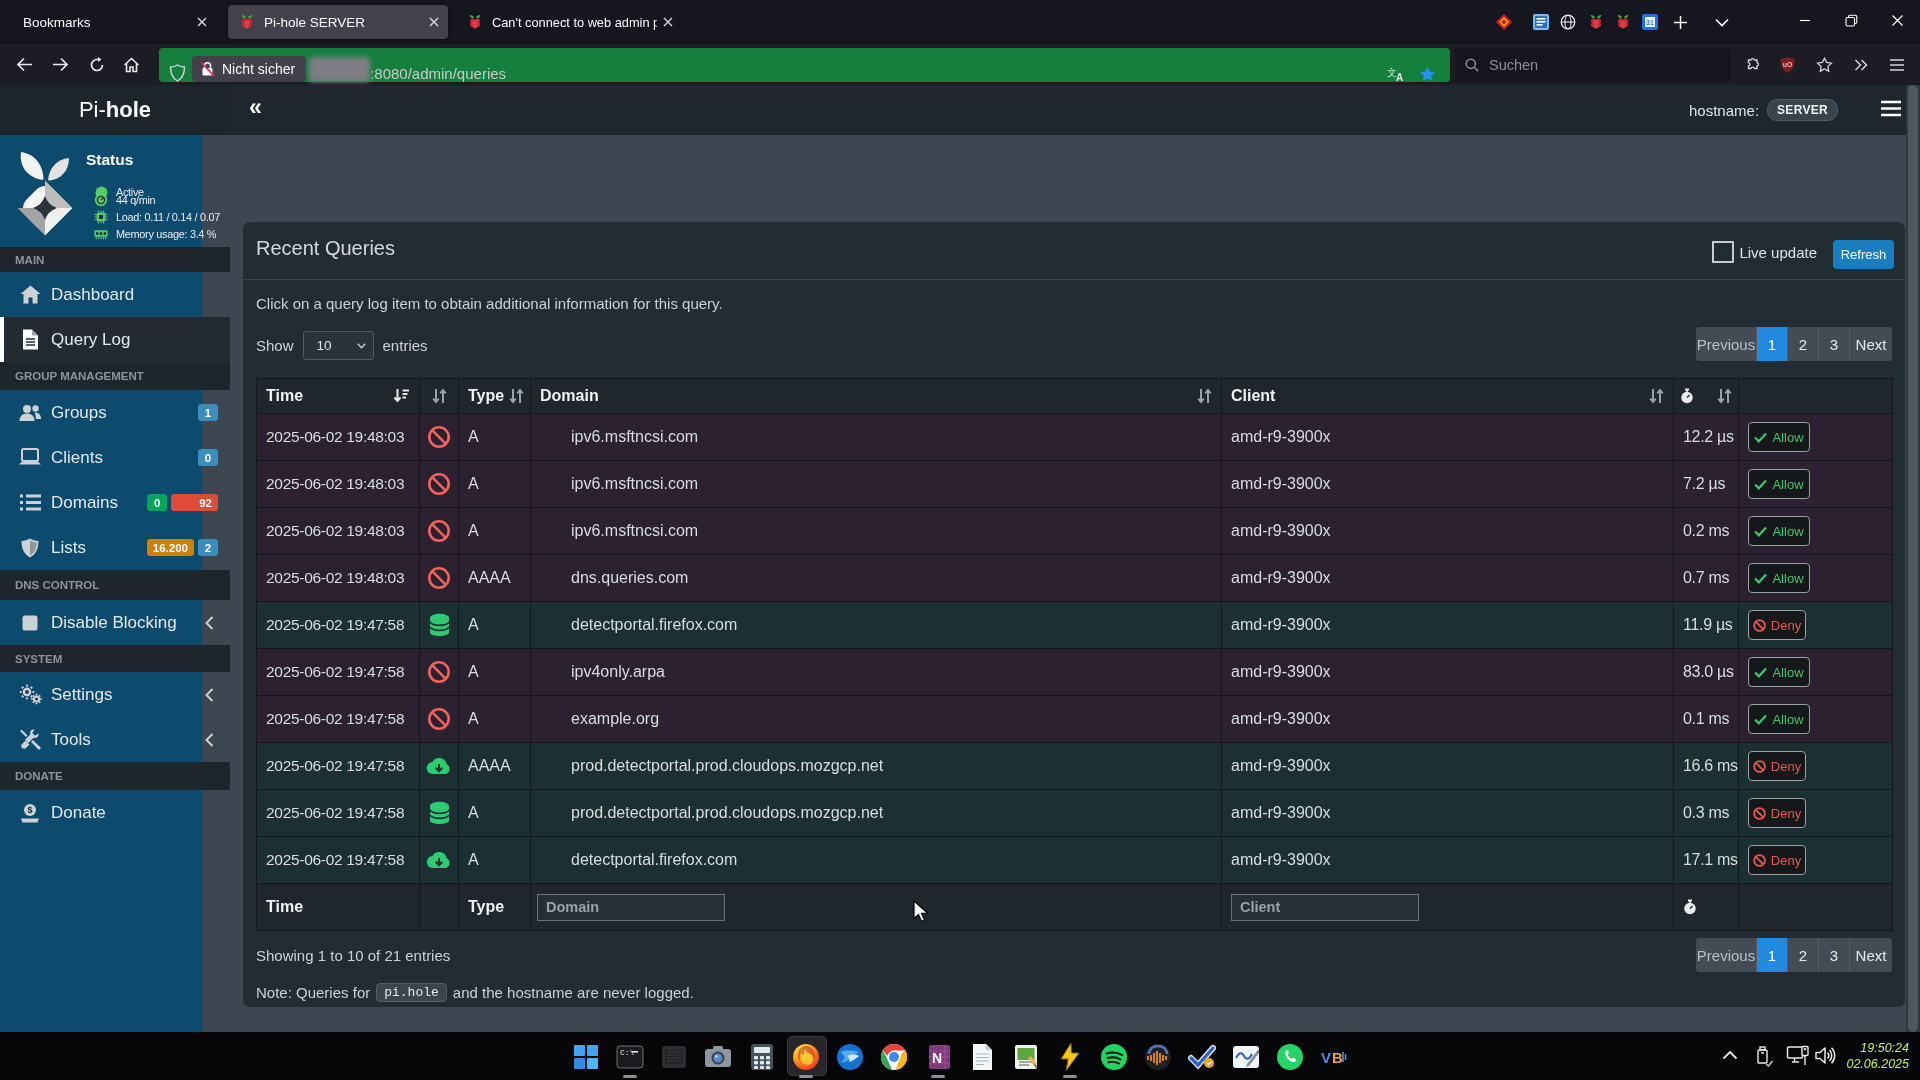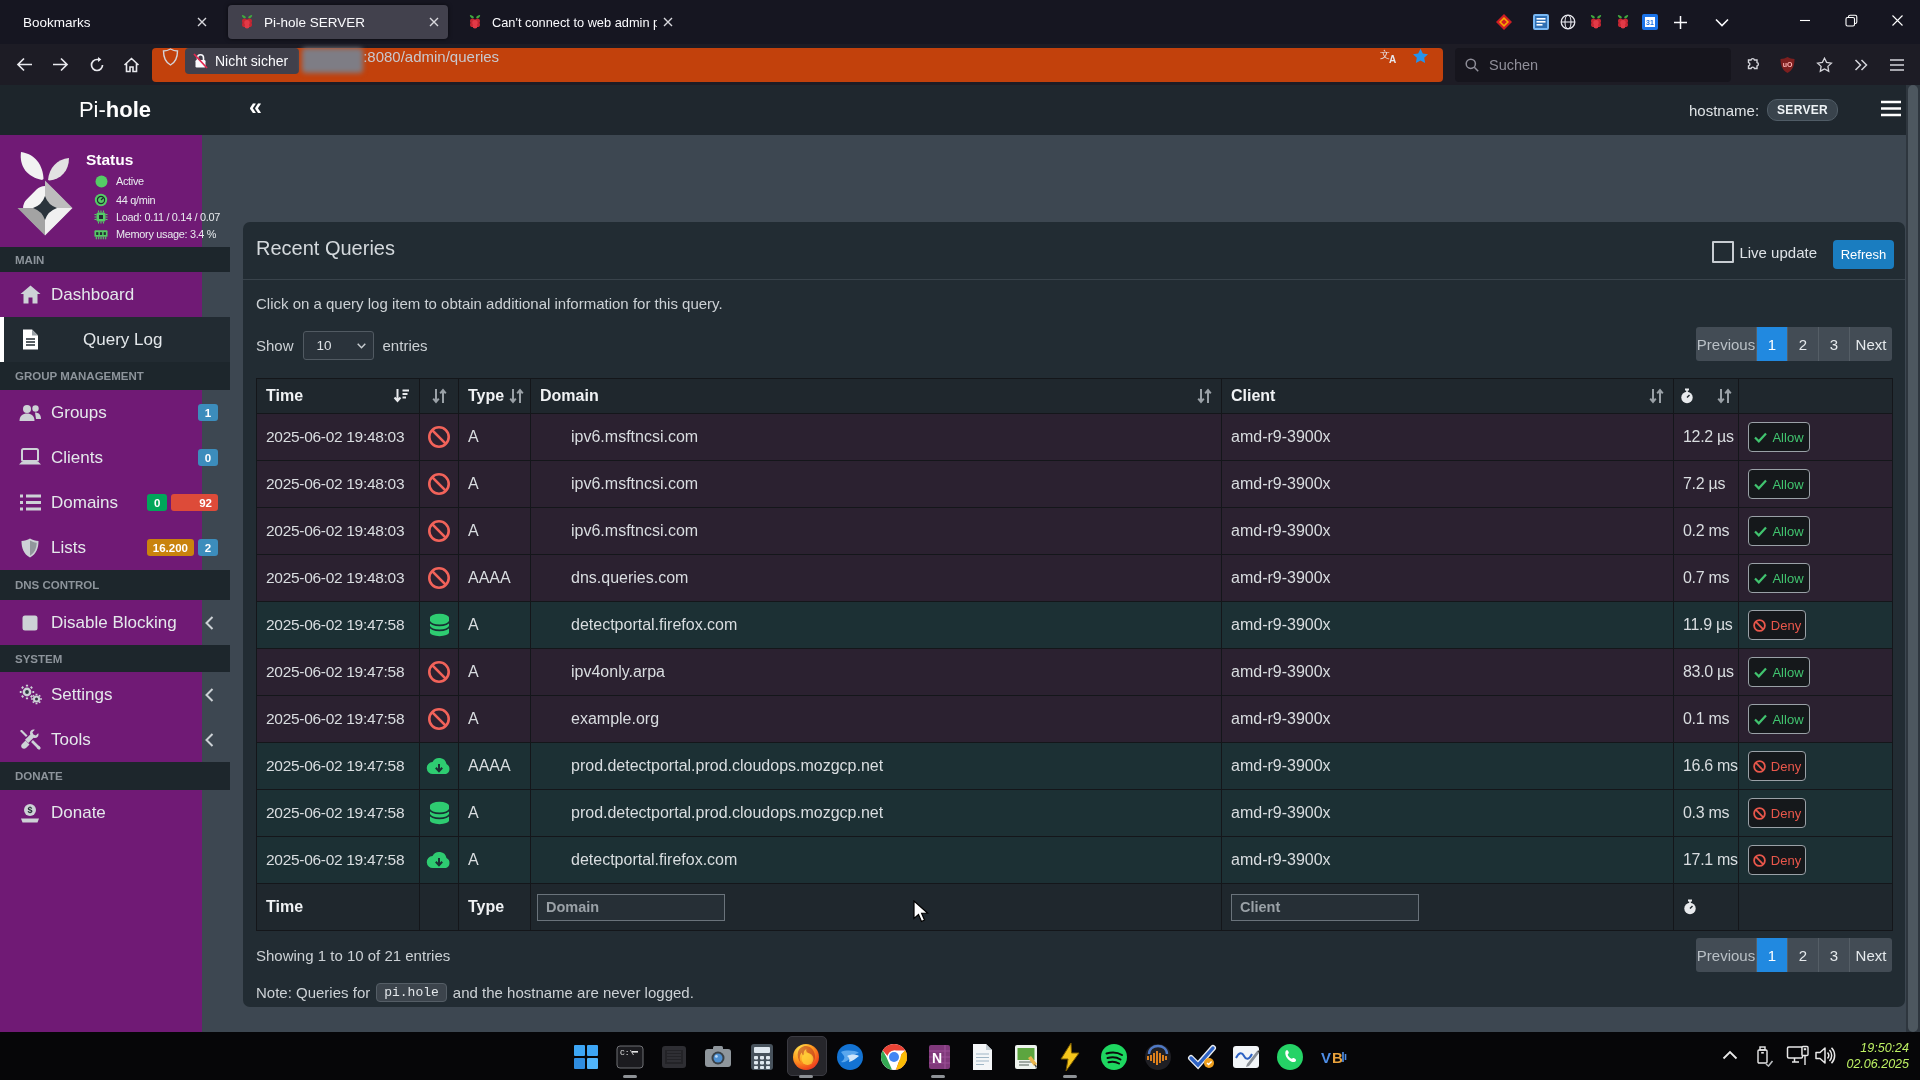--- a/index.html
+++ b/index.html
@@ -16,48 +16,48 @@
   #tab-2 { left:228px; width:220px; background:#42414d; box-shadow:0 0 4px rgba(0,0,0,.6); padding:0 8px 0 11px; }
   #tab-3 { left:456px; width:224px; padding:0 6px 0 11px; }
   #tab-3 .tlabel { font-size:12.8px; }
   .favicon { width:16px; height:16px; margin-right:9px; flex:none; }
   .pinned { position:absolute; top:14px; width:16px; height:16px; }
   .ticonbtn { position:absolute; top:8px; width:28px; height:28px; display:flex; align-items:center; justify-content:center; }
   .wbtn { position:absolute; top:0; width:46px; height:40px; display:flex; align-items:center; justify-content:center; }
 
   #navbar { position:absolute; left:0; top:44px; width:1920px; height:41px; background:#1d1c25; }
   .navbtn { position:absolute; top:4px; width:33px; height:33px; border-radius:4px; display:flex; align-items:center; justify-content:center; }
-  #urlbar { position:absolute; left:152px; top:4px; width:1291px; height:34px; background:#c2410c; border-radius:4px; display:flex; align-items:flex-start; padding:0 8px 0 10px; }
+  #urlbar { position:absolute; left:159px; top:4px; width:1291px; height:34px; background:#15803d; border-radius:4px; display:flex; align-items:flex-end; padding:0 8px 0 10px; }
   #secchip { display:flex; align-items:center; height:26px; background:#41404b; border-radius:4px; padding:0 11px 0 8px; margin-left:6px; }
   #secchip span { color:#fbfbfe; font-size:14px; margin-left:7px; }
   #censor { width:61px; height:25px; border-radius:4px; background:#7e7d85; filter:blur(2.5px); margin-left:3px; }
   #urltext { color:#c9c8ce; font-size:15px; }
   #urlbar .spacer { flex:1; }
   #searchbox { position:absolute; left:1455px; top:4px; width:276px; height:34px; background:#16151d; border-radius:4px; display:flex; align-items:center; padding:0 10px; }
   #searchbox span { color:#8f8e99; font-size:14.5px; margin-left:10px; }
   .extbtn { position:absolute; top:4px; width:33px; height:33px; display:flex; align-items:center; justify-content:center; }
 
   
   #app { position:absolute; left:0; top:85px; width:1906px; height:947px; background:#3d4751; }
   #scrollbar { position:absolute; left:1906px; top:85px; width:14px; height:947px; background:#2e363e; }
   #scrollthumb { position:absolute; left:2px; top:0px; width:10px; height:947px; background:#4d575f; border-radius:5px; }
 
-  #sidebar { position:absolute; left:0; top:0; width:202px; height:947px; background:#701a75; }
+  #sidebar { position:absolute; left:0; top:0; width:202px; height:947px; background:#0c4a6e; }
   #brand { position:absolute; left:0; top:0; width:230px; height:50px; background:#1d252b; color:#fff; display:flex; align-items:center; justify-content:center; font-size:22px; }
   #brand .bold { font-weight:700; }
   #brand .light { font-weight:300; }
   #pihole-logo { position:absolute; left:13px; top:61px; width:64px; height:94px; }
   #status-title { position:absolute; left:86px; top:66px; font-size:15.5px; color:#fff; font-weight:700; }
   .strow { position:absolute; left:86px; display:flex; align-items:center; height:14px; }
   .strow .sic { width:14px; height:14px; flex:none; display:flex; align-items:center; justify-content:center; }
   .strow span { color:#e9ecef; font-size:10.9px; margin-left:8px; white-space:nowrap; letter-spacing:-0.3px; }
   .sect { position:absolute; left:0; width:230px; background:#1d262c; color:#8d949b; font-size:11.5px; font-weight:700; display:flex; align-items:center; padding-left:15px; }
   .sitem { position:absolute; left:0; width:230px; height:45px; display:flex; align-items:center; color:#e4e8eb; font-size:17px; }
   .sitem .mic { width:24px; height:24px; margin-left:18px; margin-right:9px; flex:none; display:flex; align-items:center; justify-content:center; }
-  .sitem.active { background:#222b32; box-shadow:inset 4px 0 0 #fff;gap:32px; }
+  .sitem.active { background:#222b32; box-shadow:inset 4px 0 0 #fff; }
   .badges { margin-left:auto; margin-right:12px; display:flex; gap:4px; align-items:center; }
   .badge { min-width:20px; padding:2.5px 6px; border-radius:3px; font-size:11.5px; font-weight:700; color:#fff; text-align:center; }
   .b-blue { background:#3c8dbc; } .b-green { background:#00a65a; } .b-red { background:#dd4b39;padding-left:28px; } .b-orange { background:#c9830d; }
   .chevl { margin-left:auto; margin-right:16px; }
 
   #main { position:absolute; left:230px; top:0; width:1676px; height:947px; }
   #topbar { position:absolute; left:0; top:0; width:1676px; height:50px; background:#1f272e; }
   #collapse { position:absolute; left:19px; top:9px; color:#fff; font-size:23px; font-weight:700; }
   #hostwrap { position:absolute; right:68px; top:14px; display:flex; align-items:center; }
   #hostwrap .hlabel { color:#dfe3e6; font-size:15px; margin-right:8px; }
@@ -358,21 +358,21 @@
         <g>
           <rect x="13" y="43" width="38" height="38" rx="12" transform="rotate(45 32 62)" fill="#f4f4f4"></rect>
           <path d="M32 34.5 L59.5 62 L32 62 Z" fill="#bdbdbd"></path>
           <path d="M59.5 62 L32 89.5 L32 62 Z" fill="#f0f0f0"></path>
           <path d="M32 89.5 L4.5 62 L32 62 Z" fill="#a3a3a3"></path>
           <path d="M32 50 Q35 59 44 62 Q35 65 32 74 Q29 65 20 62 Q29 59 32 50 Z" fill="#2b343c"></path>
         </g>
       </svg>
     </div>
     <div id="status-title">Status</div>
-    <div class="strow" style="top:89px">
+    <div class="strow" style="top:100px">
       <span class="sic">
             <svg width="13" height="13" viewBox="0 0 13 13">
               <circle cx="6.5" cy="6.5" r="6" fill="#55cc66"></circle>
             </svg>
           </span>
       <span>Active</span>
     </div>
     <div class="strow" style="top:108px">
       <span class="sic">
             <svg width="14" height="14" viewBox="0 0 14 14">

